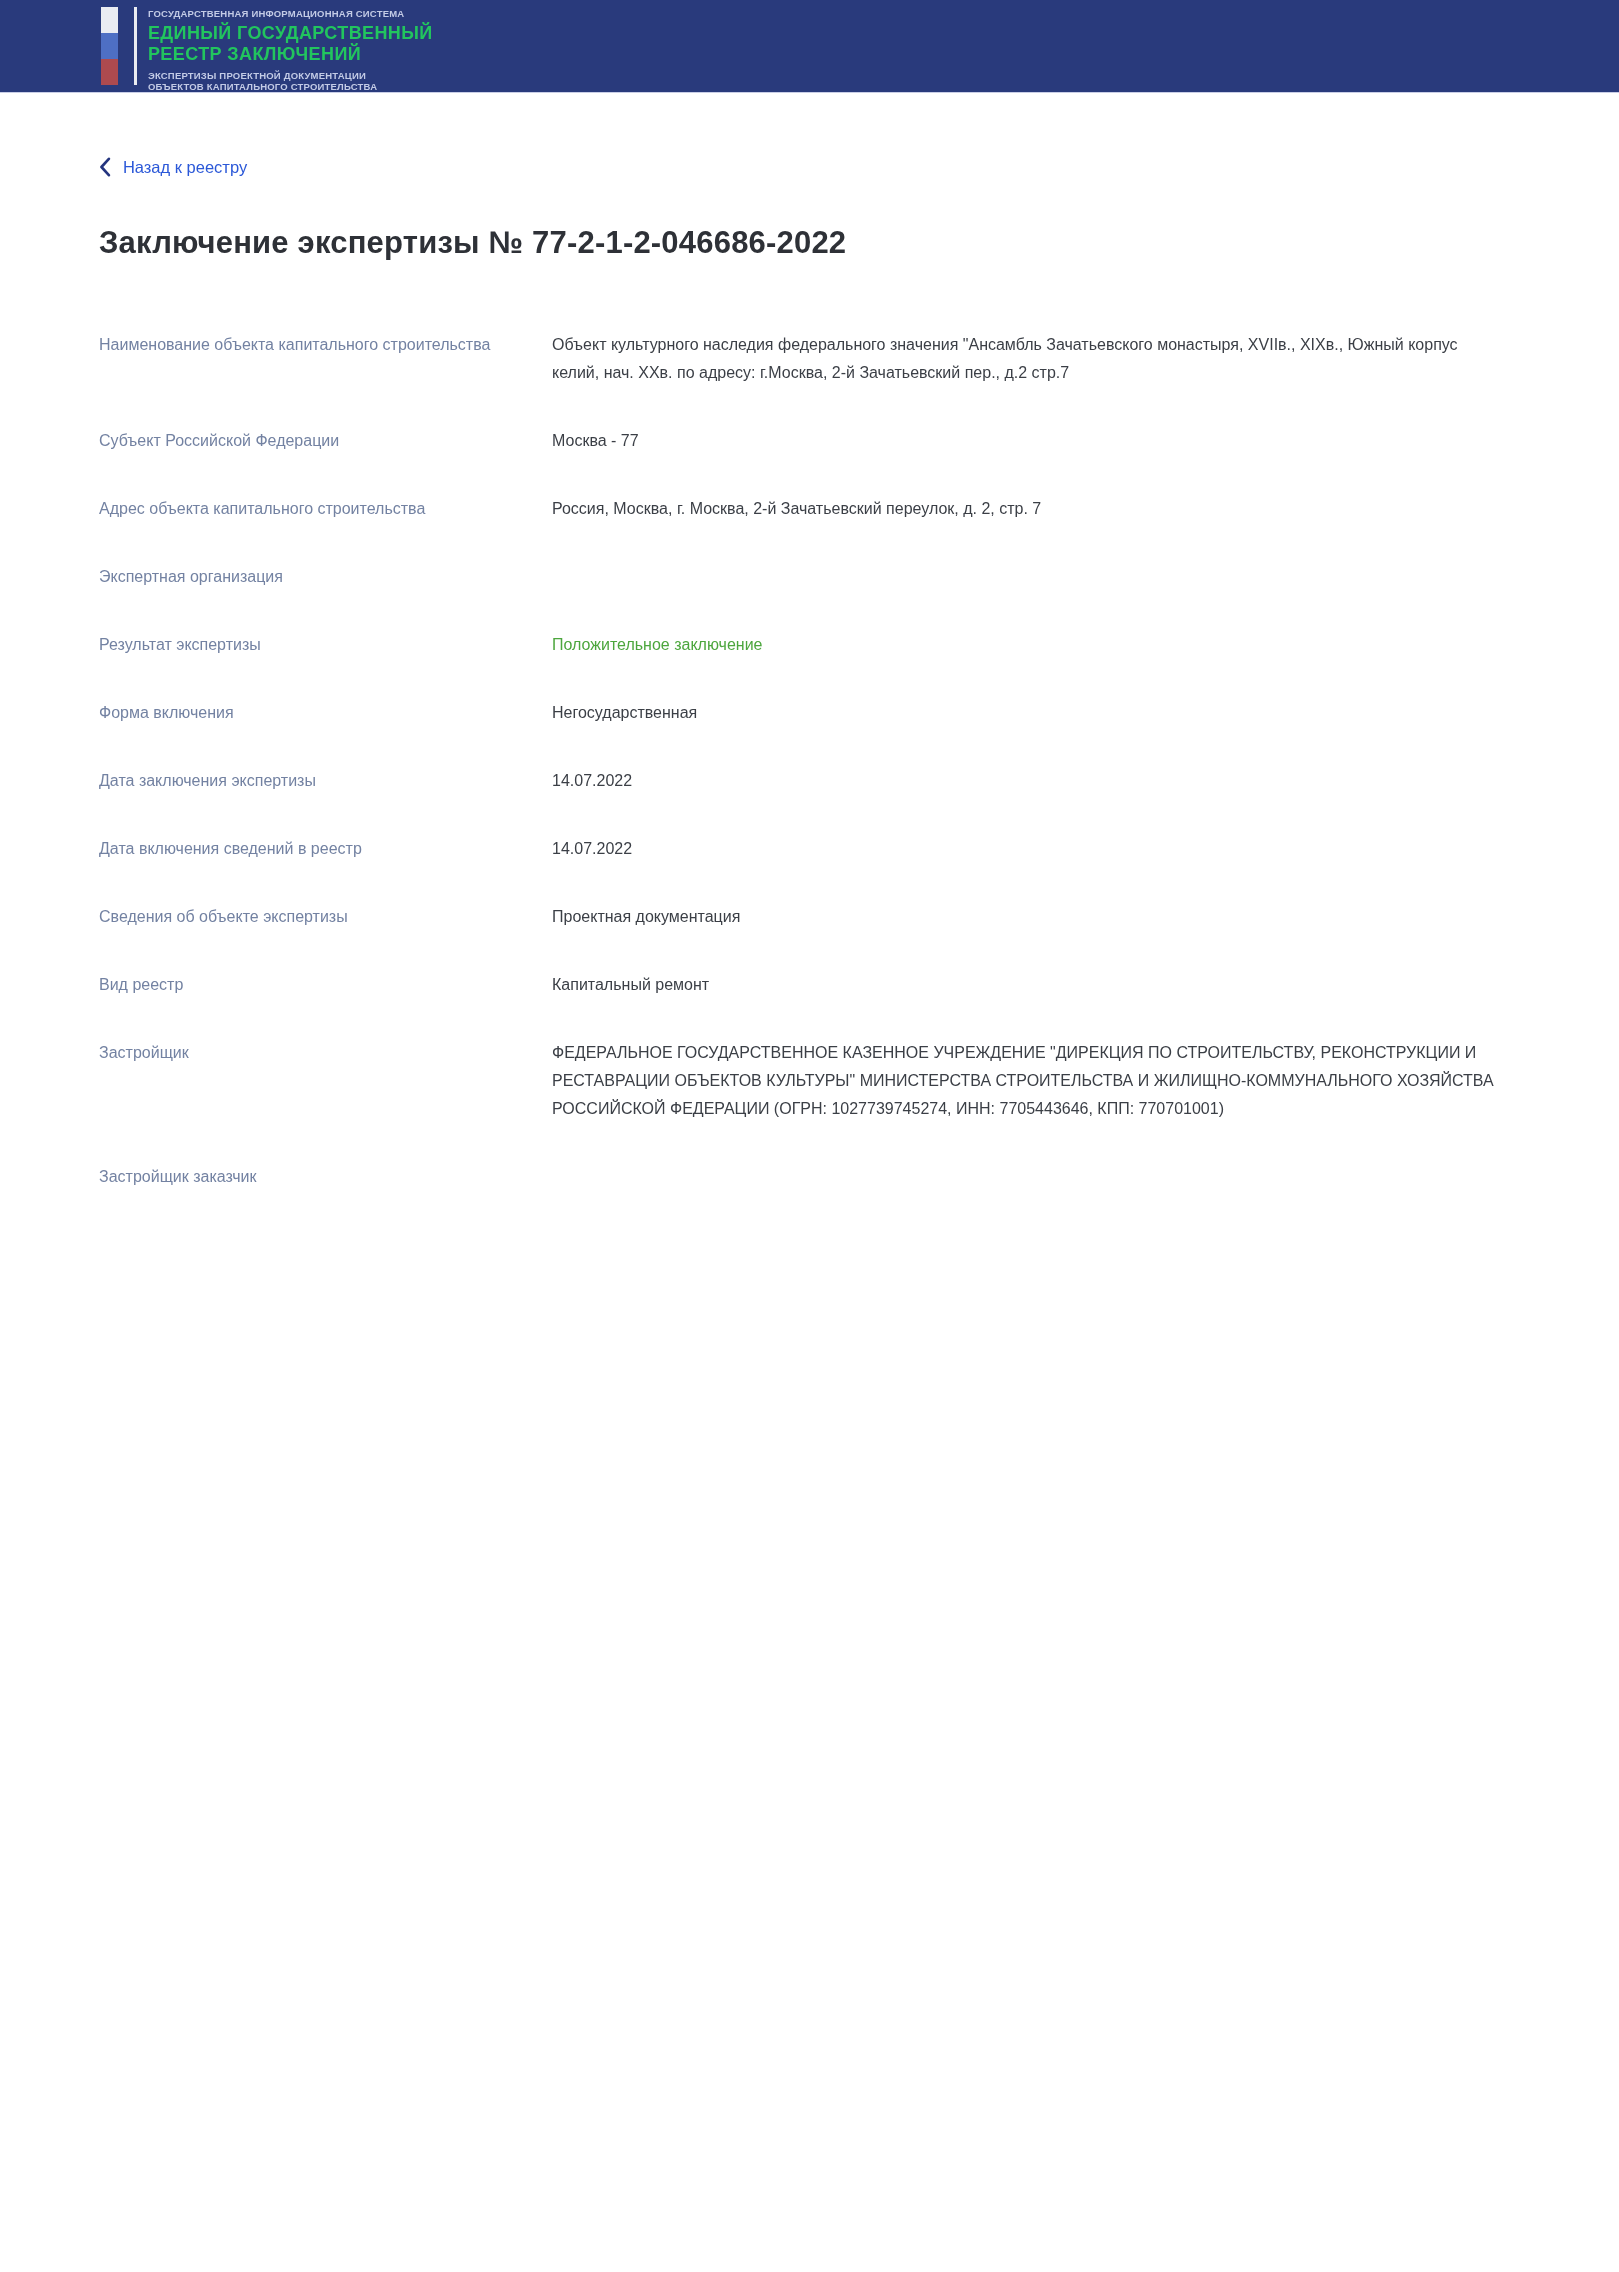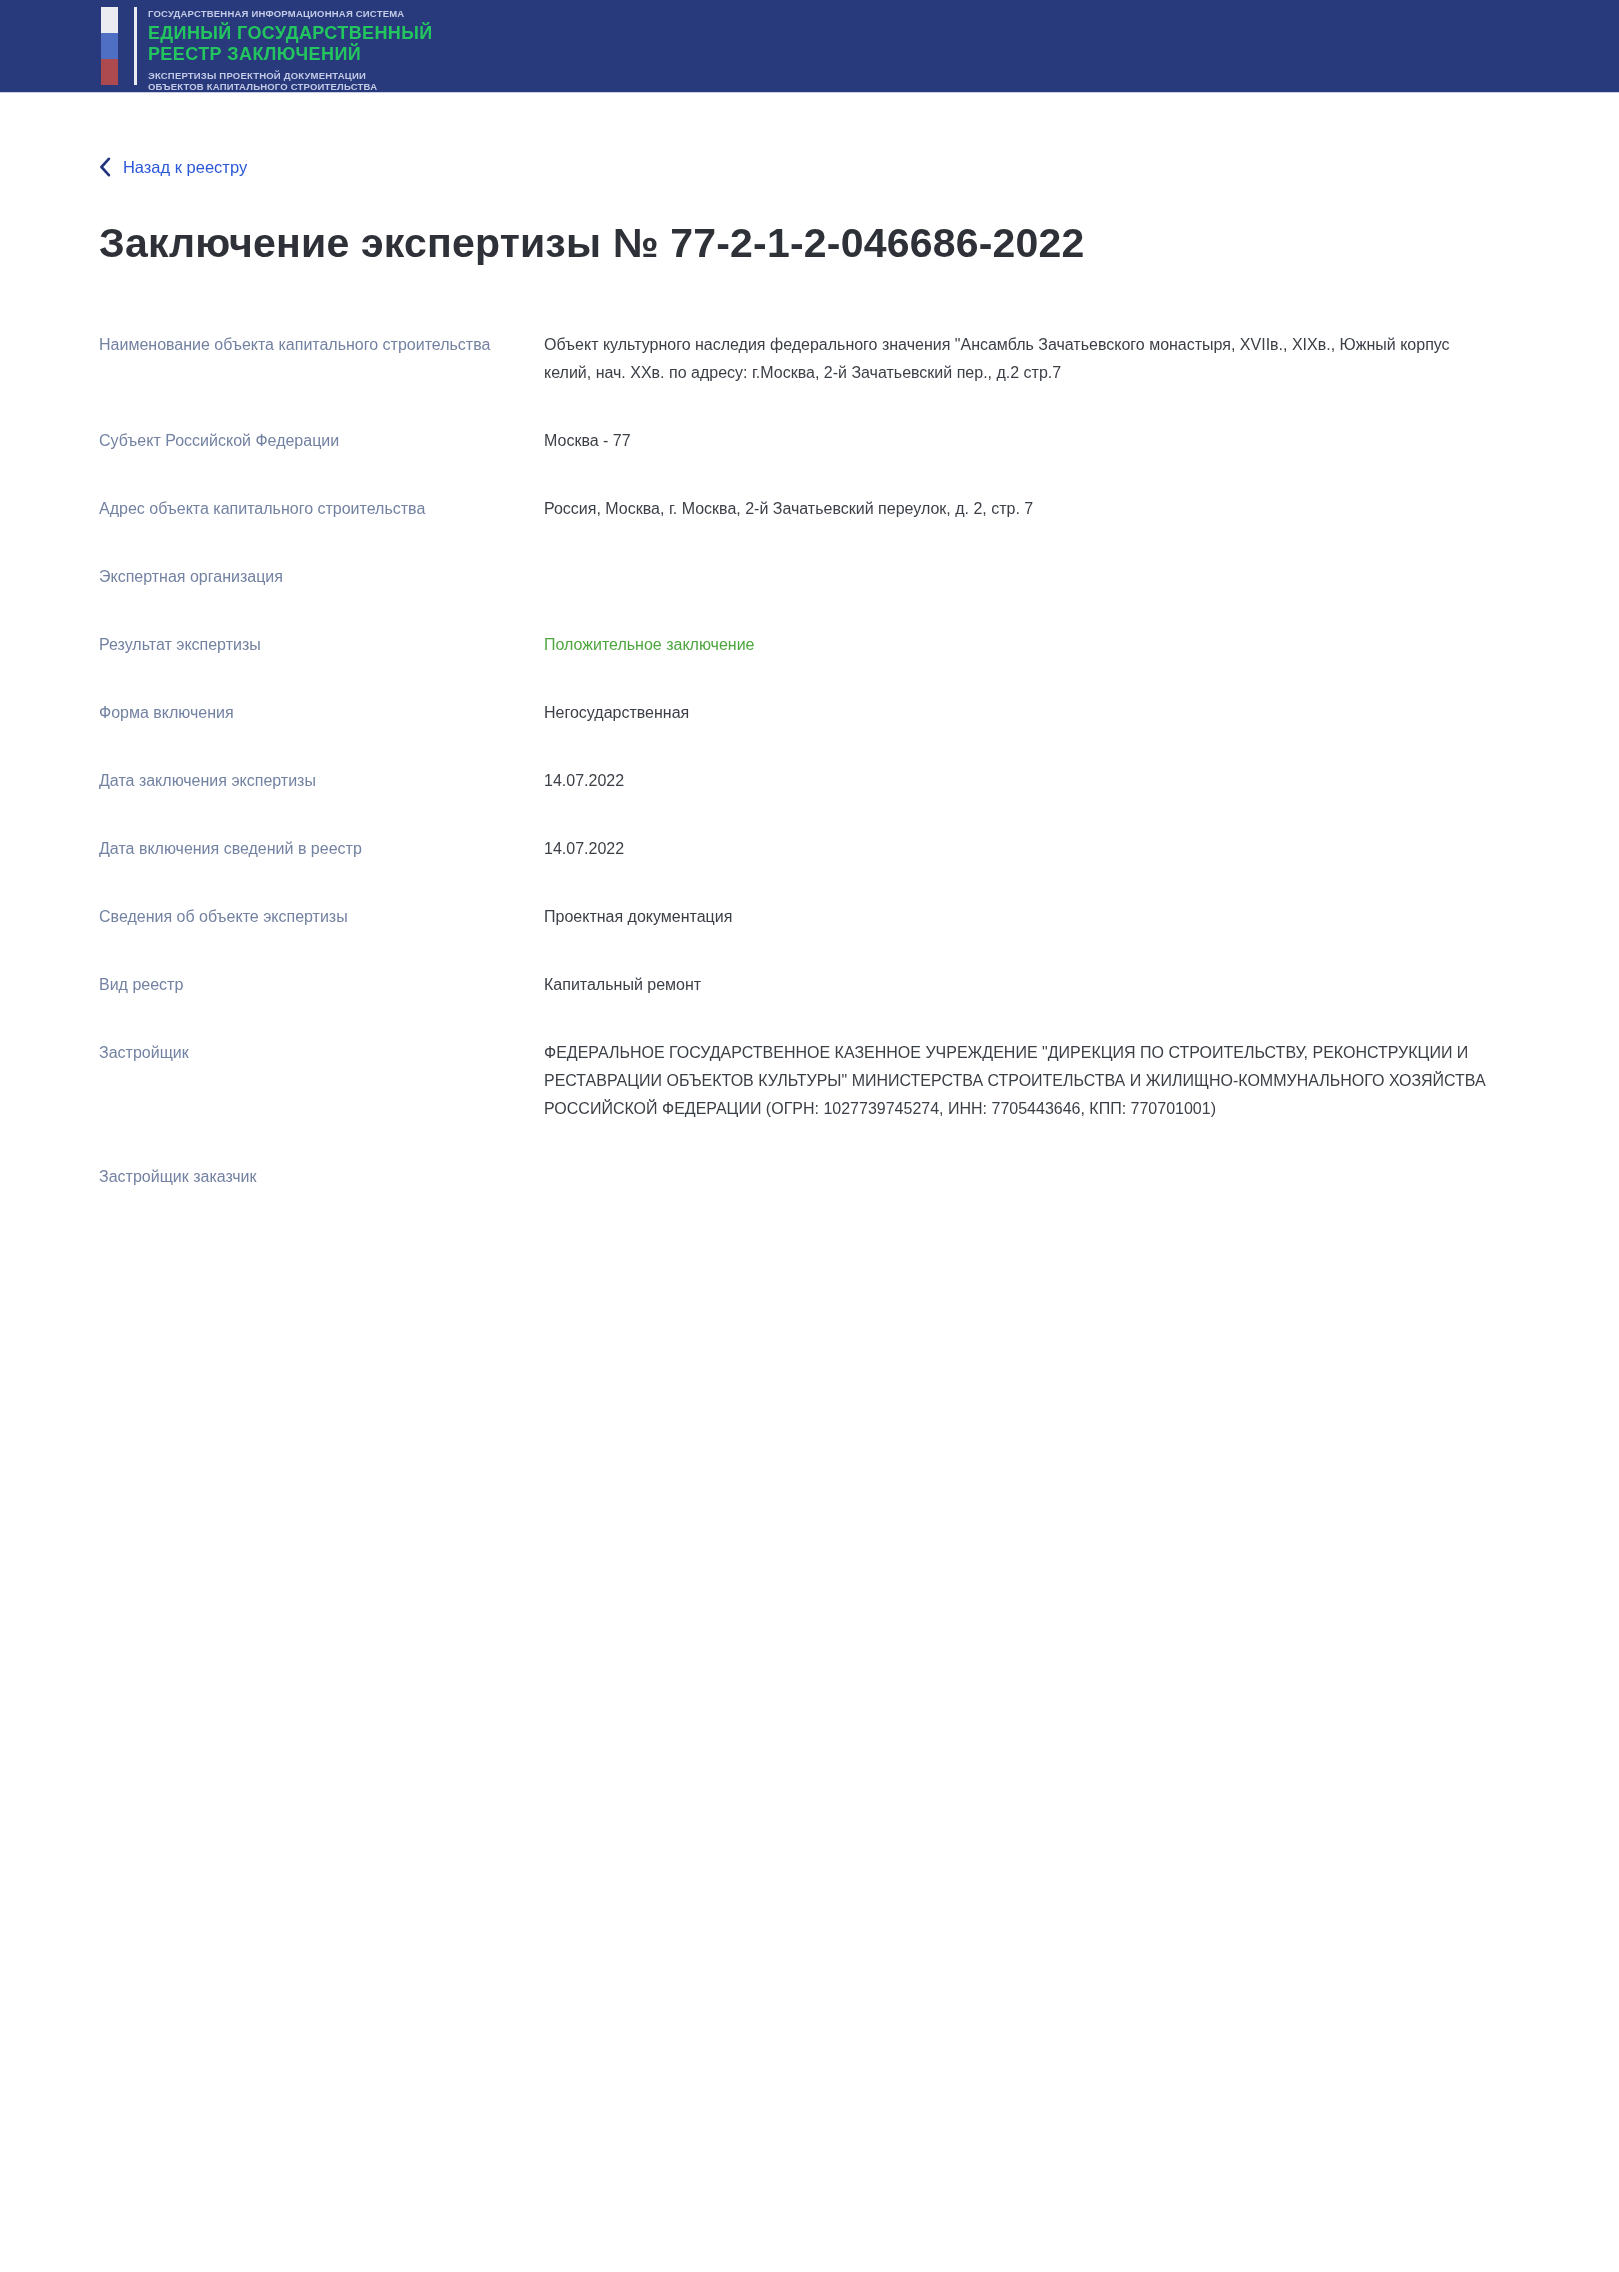--- a/index.html
+++ b/index.html
@@ -81,37 +81,38 @@
     color: #2b58d8;
     text-decoration: none;
     cursor: pointer;
   }
   .back-link .chev {
     display: inline-flex;
     align-items: center;
   }
   .page-title {
     margin: 43px 0 0 0;
-    font-size: 41px;
+    font-size: 31px;
     font-weight: 700;
     letter-spacing: 0.2px;
     color: #2e3137;
     line-height: 40px;
   }
 
   
   .details {
     margin-top: 68px;
   }
   .detail-row {
     display: flex;
     align-items: flex-start;
     margin-bottom: 40px;
     font-size: 16px;
     line-height: 28px;
+    gap: 8px;
   }
   .detail-label {
     flex: 0 0 412px;
     margin-right: 33px;
     color: #7382a2;
     font-weight: 400;
   }
   .detail-value {
     flex: 0 1 auto;
     max-width: 952px;

